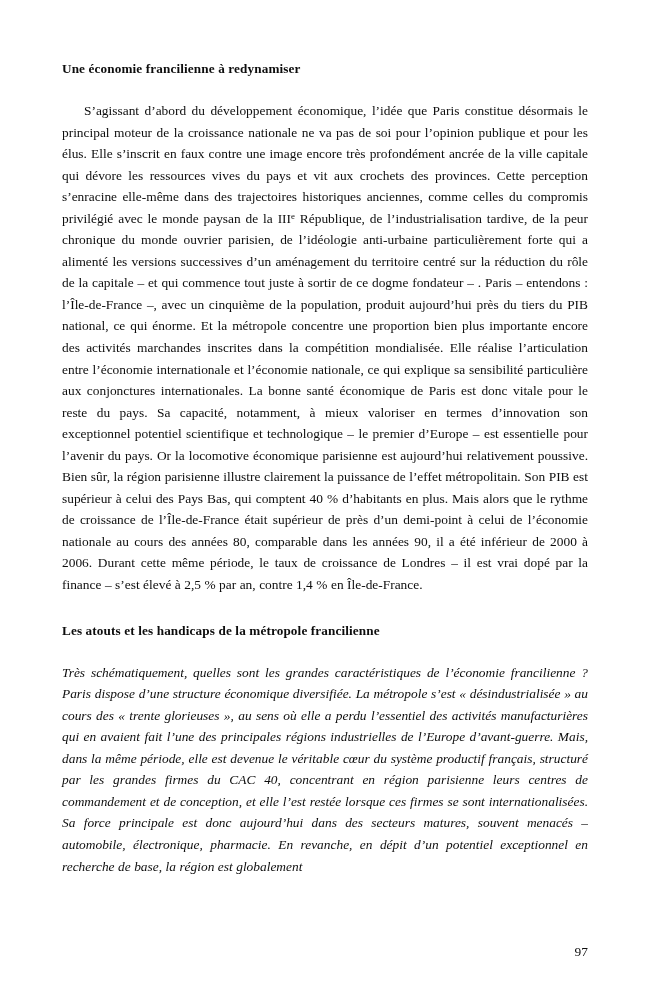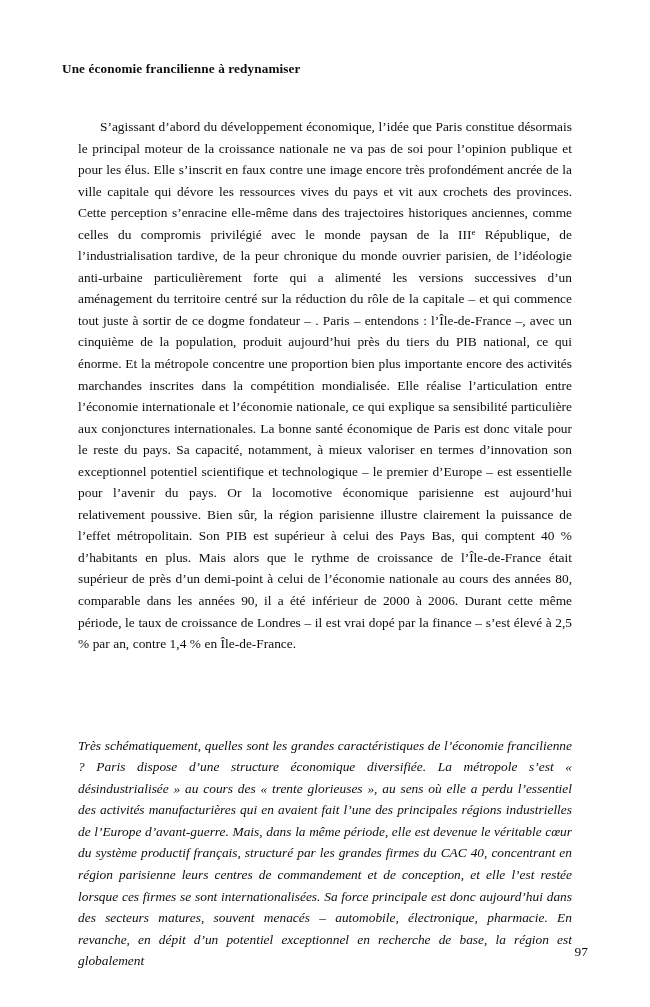--- a/index.html
+++ b/index.html
@@ -36,21 +36,21 @@
     font-weight: bold;
     line-height: 18px;
     letter-spacing: 0.01em;
     margin: 0;
     text-align: left;
   }
   .heading-gap-1 { height: 22px; }
   .heading-gap-2 { height: 26px; }
   .para-gap { height: 22px; }
   p.body-text {
-    margin: 16px;
+    margin: 0;
     font-size: 13.4px;
     line-height: 21.55px;
     text-align: justify;
     text-justify: inter-word;
     -webkit-hyphens: none;
     hyphens: none;
     word-spacing: 0.01em;
   }
   p.body-text.indented {
     text-indent: 22px;
@@ -81,20 +81,21 @@
   <div class="content">
 
     <h2 class="section-heading">Une économie francilienne à redynamiser</h2>
 
     <div class="heading-gap-1"></div>
 
     <p class="body-text indented"><span>S’agissant d’abord du développement économique, l’idée que Paris constitue désormais le principal moteur de la croissance nationale ne va pas de soi pour l’opinion publique et pour les élus. Elle s’inscrit en faux contre une image encore très profondément ancrée de la ville capitale qui dévore les ressources vives du pays et vit aux crochets des provinces. Cette perception s’enracine elle-même dans des trajectoires historiques anciennes, comme celles du compromis privilégié avec le monde paysan de la III</span><sup class="ordinal">e</sup><span> République, de l’industrialisation tardive, de la peur chronique du monde ouvrier parisien, de l’idéologie anti-urbaine particulièrement forte qui a alimenté les versions successives d’un aménagement du territoire centré sur la réduction du rôle de la capitale – et qui commence tout juste à sortir de ce dogme fondateur – . Paris – entendons : l’Île-de-France –, avec un cinquième de la population, produit aujourd’hui près du tiers du PIB national, ce qui énorme. Et la métropole concentre une proportion bien plus importante encore des activités marchandes inscrites dans la compétition mondialisée. Elle réalise l’articulation entre l’économie internationale et l’économie nationale, ce qui explique sa sensibilité particulière aux conjonctures internationales. La bonne santé économique de Paris est donc vitale pour le reste du pays. Sa capacité, notamment, à mieux valoriser en termes d’innovation son exceptionnel potentiel scientifique et technologique – le premier d’Europe – est essentielle pour l’avenir du pays. Or la locomotive économique parisienne est aujourd’hui relativement poussive. Bien sûr, la région parisienne illustre clairement la puissance de l’effet métropolitain. Son PIB est supérieur à celui des Pays Bas, qui comptent 40 % d’habitants en plus. Mais alors que le rythme de croissance de l’Île-de-France était supérieur de près d’un demi-point à celui de l’économie nationale au cours des années 80, comparable dans les années 90, il a été inférieur de 2000 à 2006. Durant cette même période, le taux de croissance de Londres – il est vrai dopé par la finance – s’est élevé à 2,5 % par an, contre 1,4 % en Île-de-France.</span></p>
 
     <div class="heading-gap-2"></div>
 
+    <h2 class="section-heading">Les atouts et les handicaps de la métropole francilienne</h2>
 
     <div class="para-gap"></div>
 
     <p class="body-text flush">Très schématiquement, quelles sont les grandes caractéristiques de l’économie francilienne ? Paris dispose d’une structure économique diversifiée. La métropole s’est « désindustrialisée » au cours des « trente glorieuses », au sens où elle a perdu l’essentiel des activités manufacturières qui en avaient fait l’une des principales régions industrielles de l’Europe d’avant-guerre. Mais, dans la même période, elle est devenue le véritable cœur du système productif français, structuré par les grandes firmes du CAC 40, concentrant en région parisienne leurs centres de commandement et de conception, et elle l’est restée lorsque ces firmes se sont internationalisées. Sa force principale est donc aujourd’hui dans des secteurs matures, souvent menacés – automobile, électronique, pharmacie. En revanche, en dépit d’un potentiel exceptionnel en recherche de base, la région est globalement</p>
 
   </div>
 
   <div class="page-number">97</div>
 </div>
 

